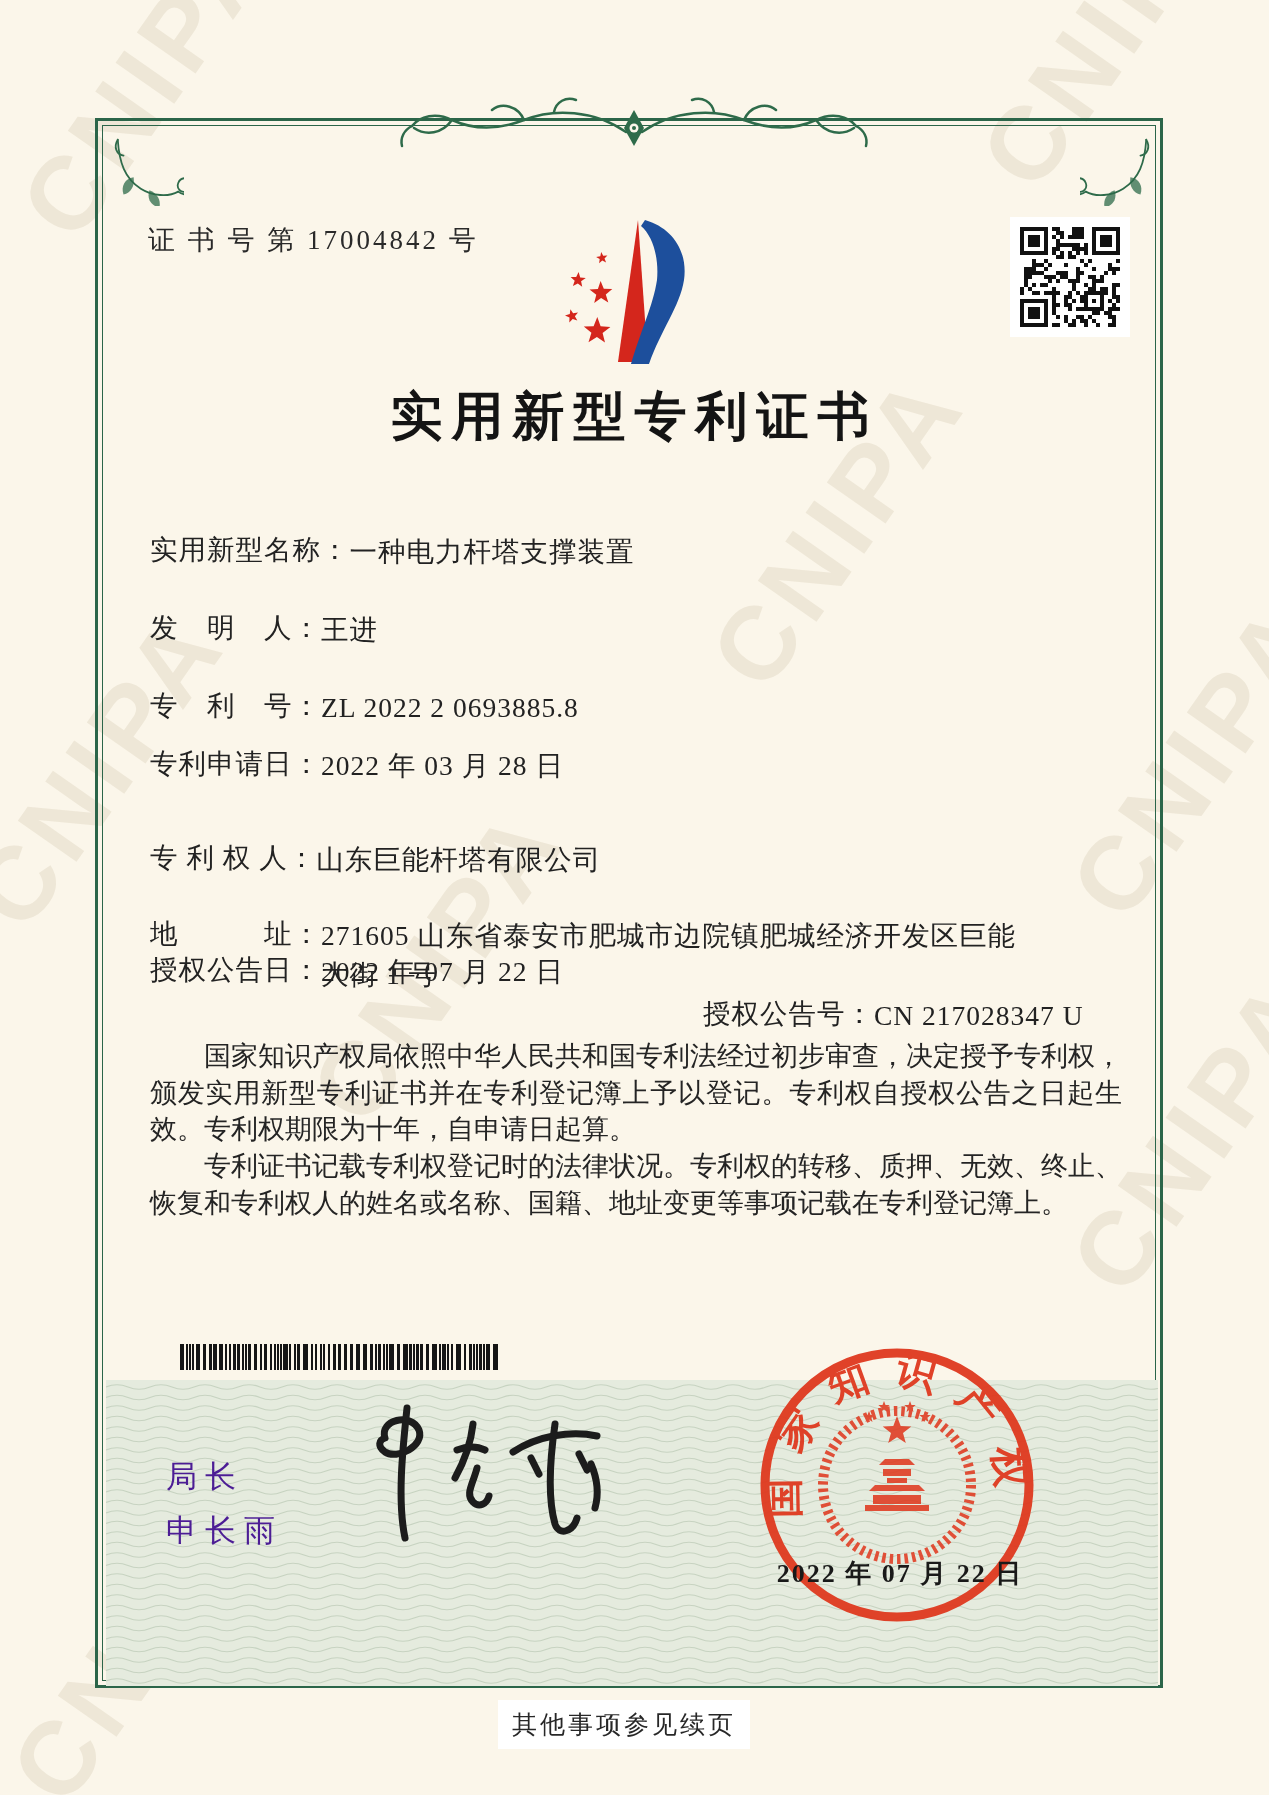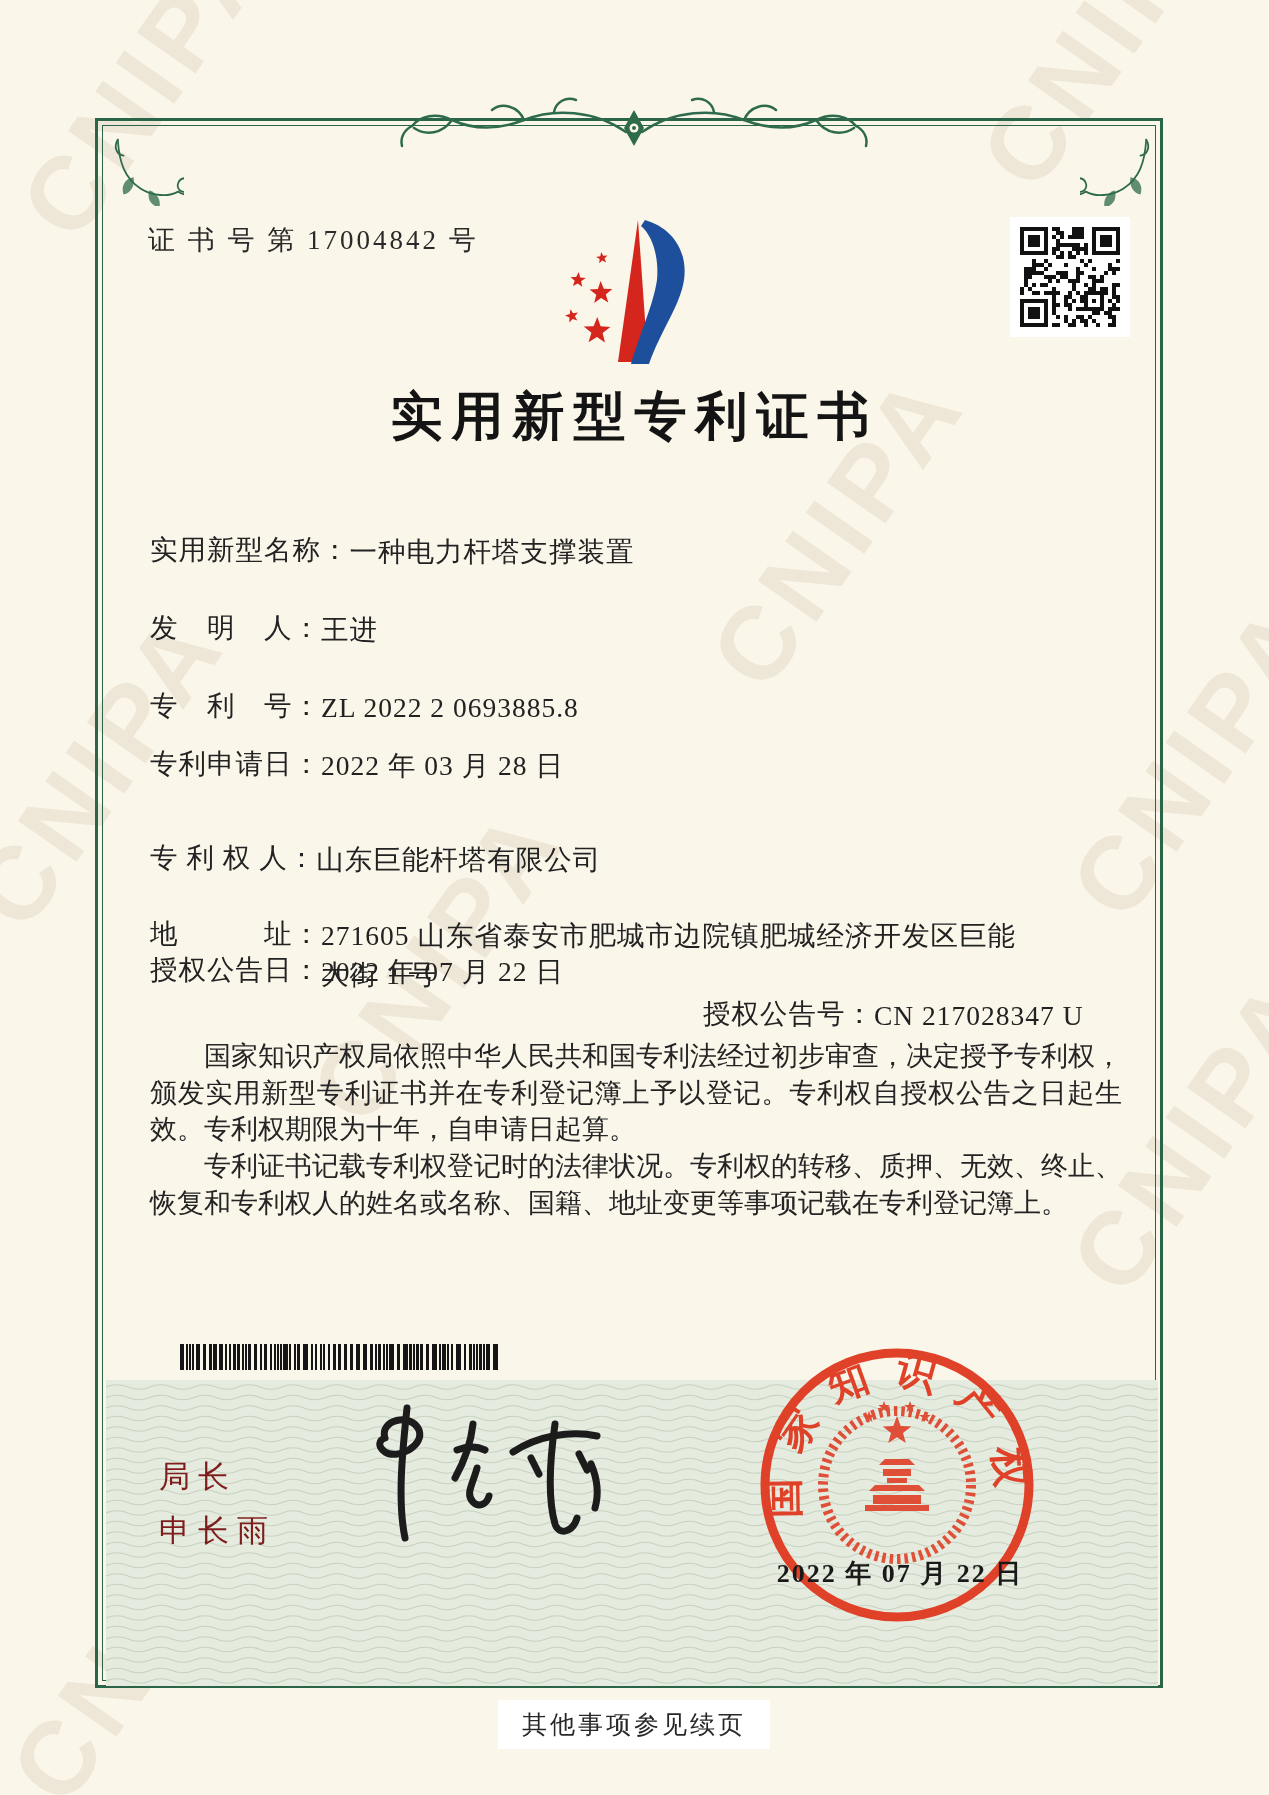--- a/index.html
+++ b/index.html
@@ -28,33 +28,33 @@
   .grant2{left:655px;margin-left:48px;}
   
   .body-par{position:absolute;left:150px;width:972px;font-size:27px;line-height:36.5px;
             text-align:justify;text-indent:2em;color:#242424;}
   
   .barcode{position:absolute;left:180px;top:1344px;}
   
   .wave-band{position:absolute;left:106px;top:1380px;width:1052px;height:306px;background:#e5ebde;}
   .wave-band svg{display:block;}
   
-  .director{position:absolute;left:159px;font-size:31px;letter-spacing:8px;color:#7f1d1d;
+  .director{position:absolute;left:166px;font-size:31px;letter-spacing:8px;color:#4c1d95;
             font-family:"Liberation Sans","DejaVu Sans",sans-serif;}
   .sig{position:absolute;left:345px;top:1400px;}
   
   .seal{position:absolute;left:757px;top:1345px;width:280px;height:280px;opacity:0.95;}
   .seal-ring-text{font-size:40px;font-weight:700;letter-spacing:22px;fill:#df391f;
                   font-family:"Liberation Serif","DejaVu Serif",serif;}
   .seal-date{position:absolute;left:745px;top:1556px;width:310px;text-align:center;font-size:26px;
              font-weight:700;letter-spacing:2px;color:#191919;z-index:5;}
   
   .page-info{position:absolute;left:104px;top:1644px;width:1056px;text-align:center;font-size:25px;
              letter-spacing:3px;color:#2c2c2c;z-index:4;}
-  .note{position:absolute;left:498px;top:1700px;background:#ffffff;padding:8px 24px;font-size:25px;
+  .note{position:absolute;left:498px;top:1700px;background:#ffffff;padding:8px 14px;font-size:25px;
         letter-spacing:3px;color:#272727;}
 </style>
 </head>
 <body>
 
 <div class="page">
 
   <div id="wm-layer">
       <div class="wm" style="left: -30px; top: 20px;">CNIPA</div>
       <div class="wm" style="left: 930px; top: -30px;">CNIPA</div>

